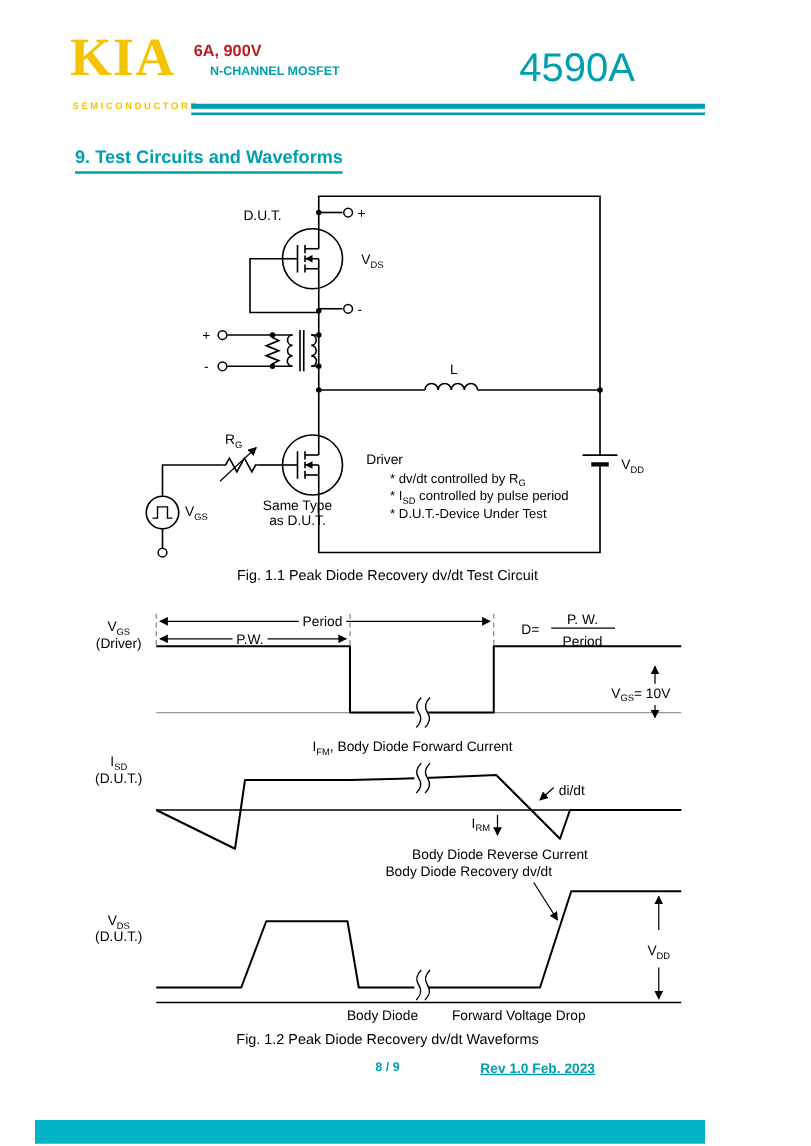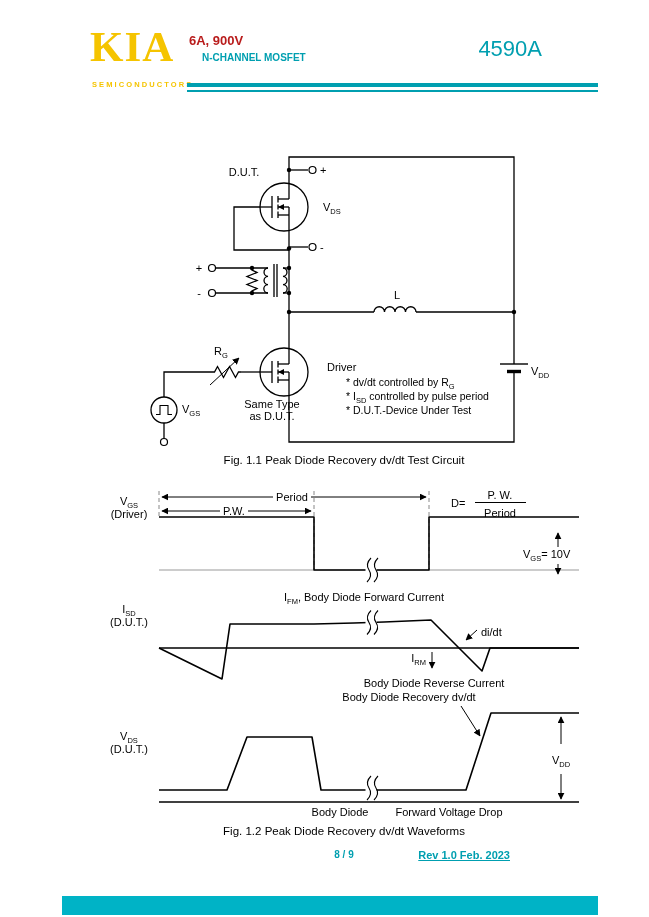--- a/index.html
+++ b/index.html
@@ -1,26 +1,26 @@
 <!DOCTYPE html>
 <html><head>
 <meta charset="utf-8">
 <style>
   html, body { margin:0; padding:0; background:#ffffff; }
   .page { position:relative; width:564px; height:917px; background:#ffffff; overflow:hidden;
-          font-family:"Liberation Sans", sans-serif;margin-left:34px; }
+          font-family:"Liberation Sans", sans-serif; }
 
   
   .logo { position:absolute; left:56px; top:22px; font-family:"Liberation Serif", serif;
           font-weight:bold; font-size:43px; color:#F5C400; letter-spacing:1px; }
   .logo-sub { position:absolute; left:58px; top:80px; font-size:7.5px; letter-spacing:2.1px;
           color:#F5C400; font-weight:bold; }
   .spec1 { position:absolute; left:155px; top:33px; font-size:13px; font-weight:bold; color:#b91c1c; }
   .spec2 { position:absolute; left:168px; top:52px; font-size:10px; font-weight:bold; color:#009FB0; }
-  .part  { position:absolute; right:56px; top:36px; font-size:22px; color:#009FB0; }
+  .part  { position:absolute; right:56px; top:36px; font-size:32px; color:#009FB0; }
   .rule1 { position:absolute; left:153px; top:83px; width:439px; height:4px; background:#009FB0; }
   .rule2 { position:absolute; left:153px; top:90px; width:439px; height:2px; background:#009FB0; }
 
   .section-title { position:absolute; left:60px; top:118px; font-size:14.5px; font-weight:bold;
           color:#009FB0; border-bottom:2px solid #009FB0; padding-bottom:3px; }
 
   
   .footer-page { position:absolute; left:0; top:849px; width:620px; text-align:center;
           font-size:10px; font-weight:bold; color:#009FB0; }
   .footer-rev { position:absolute; right:88px; top:849px; font-size:11px; font-weight:bold; color:#009FB0;text-decoration:underline; }
@@ -51,20 +51,21 @@
 <div class="page">
 
   <div class="logo">KIA</div>
   <div class="logo-sub">SEMICONDUCTORS</div>
   <div class="spec1">6A, 900V</div>
   <div class="spec2">N-CHANNEL MOSFET</div>
   <div class="part">4590A</div>
   <div class="rule1"></div>
   <div class="rule2"></div>
 
+  <div class="section-title">9.  Test Circuits and Waveforms</div>
 
   <svg class="layer" width="649" height="917" viewBox="0 0 649 917">
     <defs>
       <marker id="arw" viewBox="0 0 10 10" refX="9" refY="5" markerWidth="7" markerHeight="7" orient="auto">
         <path d="M0,0 L10,5 L0,10 Z" fill="#000"></path>
       </marker>
       <g id="mosfet">
         <circle cx="0" cy="0" r="24" class="mosc"></circle>
         <line x1="-12" y1="-11" x2="-12" y2="11" class="w"></line>
         <line x1="-24" y1="0" x2="-12" y2="0" class="w"></line>

